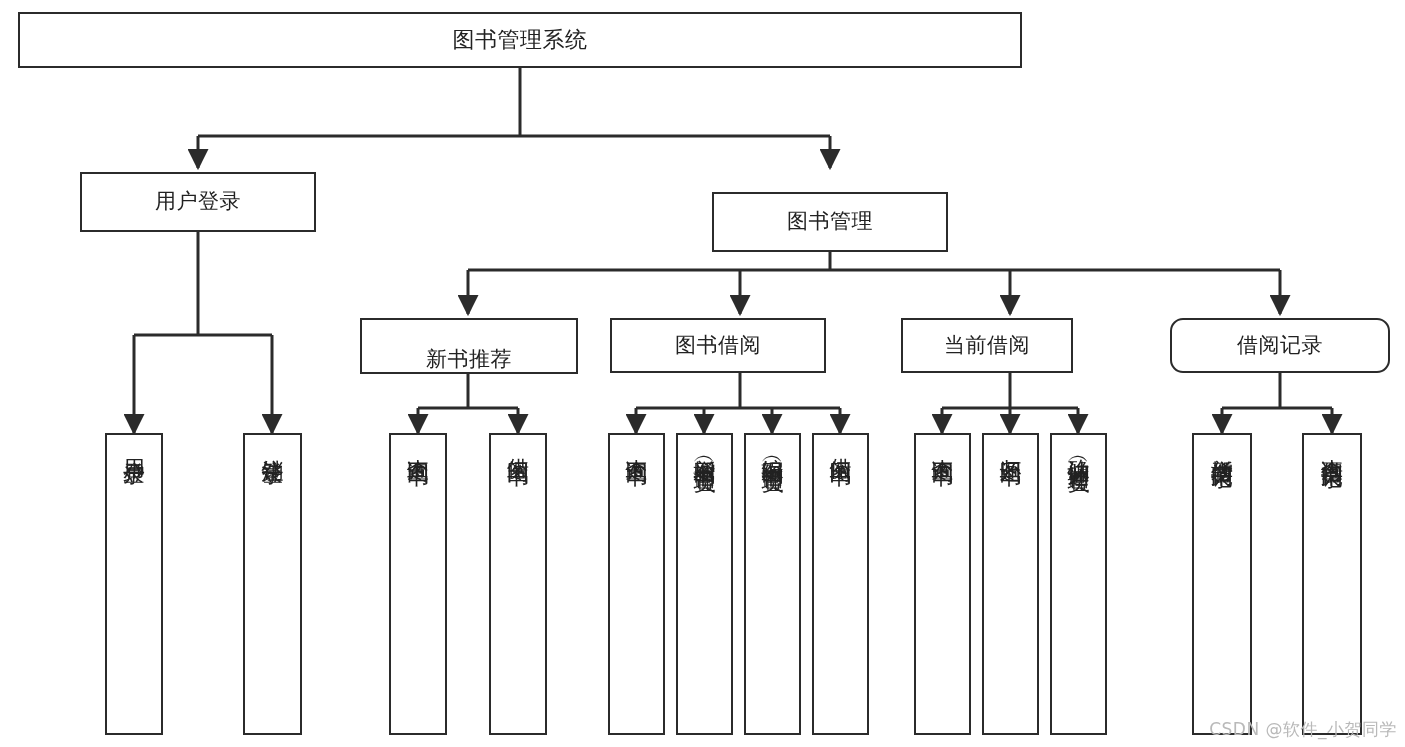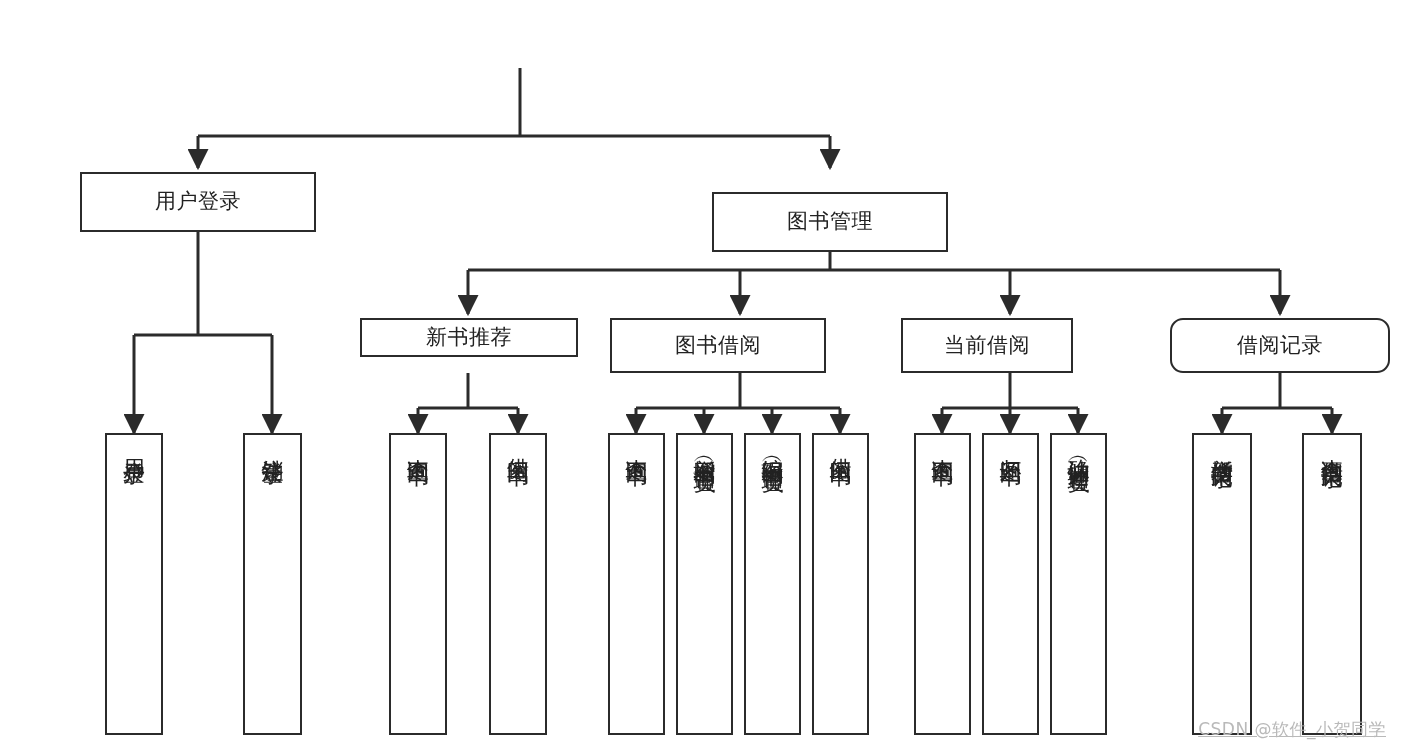--- a/index.html
+++ b/index.html
@@ -59,28 +59,27 @@
   .node.vert .node-label {
     writing-mode: vertical-rl;
     text-orientation: upright;
     font-size: 22px;
     line-height: 1.0;
     letter-spacing: 2px;
     white-space: nowrap;
   }
   .watermark {
     position: absolute;
-    right: 19px;
+    right: 8px;
     bottom: 6px;
     font-size: 17px;
     color: #b9b9b9;
     letter-spacing: 0.5px;
     user-select: none;
     white-space: nowrap;
-    text-decoration: underline;
   }
 </style>
 </head>
 <body>
 
 <div id="diagram-root">
 
   <svg id="connector-layer" viewBox="0 0 1405 747" xmlns="http://www.w3.org/2000/svg">
     <defs>
       <marker id="arrow" viewBox="0 0 10 10" refX="9" refY="5" markerWidth="7" markerHeight="7" orient="auto-start-reverse">
@@ -124,29 +123,32 @@
       <path d="M 1010 408 L 1010 433" marker-end="url(#arrow)"></path>
       <path d="M 1078 408 L 1078 433" marker-end="url(#arrow)"></path>
 
       <path d="M 1280 373 L 1280 408"></path>
       <path d="M 1222 408 L 1332 408"></path>
       <path d="M 1222 408 L 1222 433" marker-end="url(#arrow)"></path>
       <path d="M 1332 408 L 1332 433" marker-end="url(#arrow)"></path>
     </g>
   </svg>
 
+  <div class="node horiz root" style="left:18px; top:12px; width:1004px; height:56px;">
+    <span class="node-label">图书管理系统</span>
+  </div>
 
   <div class="node horiz" style="left:80px; top:172px; width:236px; height:60px;">
     <span class="node-label">用户登录</span>
   </div>
   <div class="node horiz" style="left:712px; top:172px; width:236px; height:60px;margin-top:20px;">
     <span class="node-label">图书管理</span>
   </div>
 
-  <div class="node horiz" style="left:360px; top:318px; width:218px; height:39px;">
+  <div class="node horiz" style="left:360px; top:318px; width:218px; height:56px;align-items:flex-end;">
     <span class="node-label">新书推荐</span>
   </div>
   <div class="node horiz" style="left:610px; top:318px; width:216px; height:55px;">
     <span class="node-label">图书借阅</span>
   </div>
   <div class="node horiz" style="left:901px; top:318px; width:172px; height:55px;">
     <span class="node-label">当前借阅</span>
   </div>
   <div class="node horiz" style="left:1170px; top:318px; width:220px; height:55px;border-radius:13px;">
     <span class="node-label">借阅记录</span>

